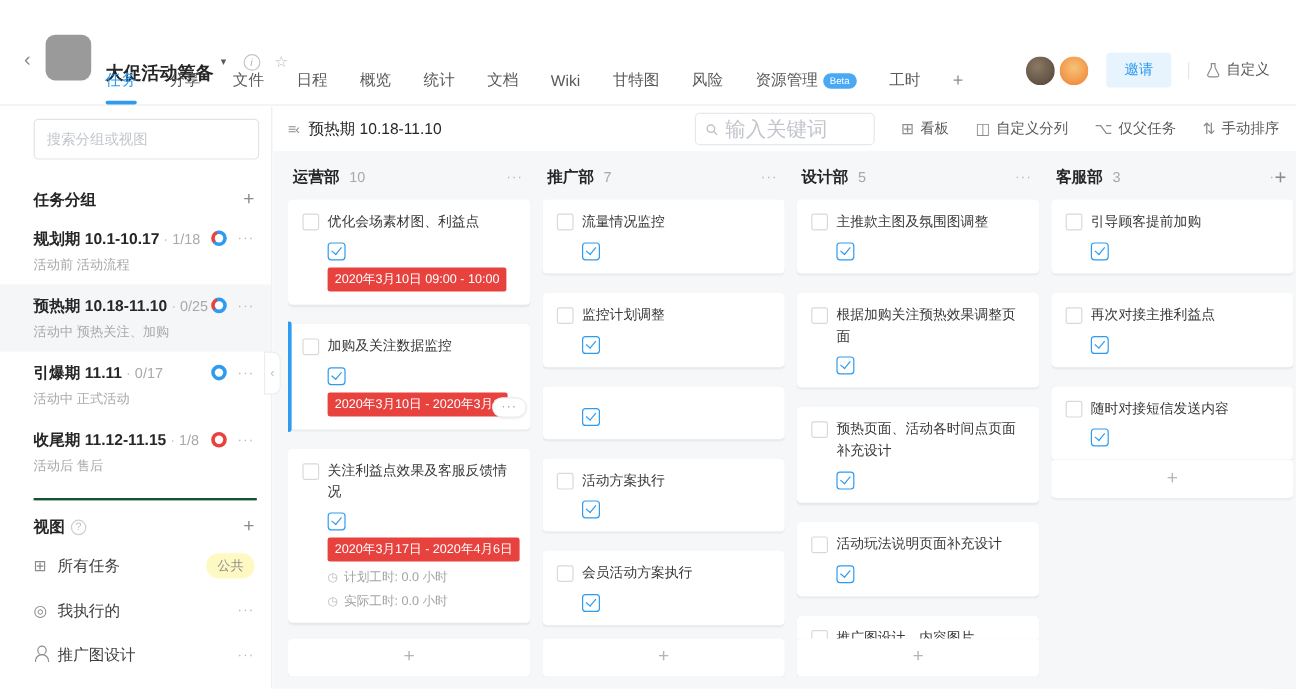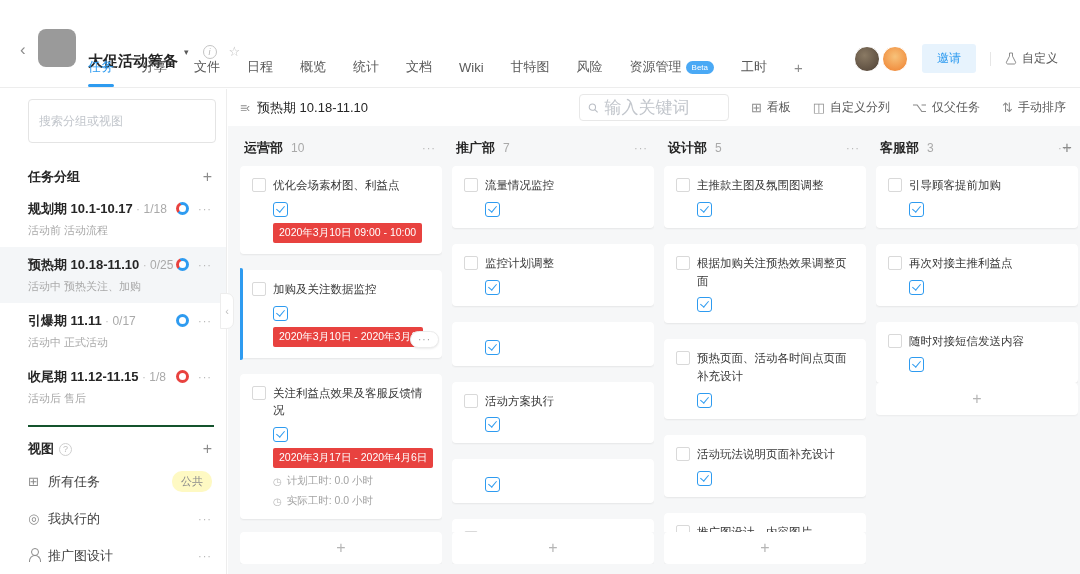--- a/index.html
+++ b/index.html
@@ -27,21 +27,21 @@
   .member-avatar { width:26px; height:26px; border-radius:50%; border:1px solid #fff; }
   .av1 { background:radial-gradient(circle at 40% 35%, #8a7a64, #4e4034); }
   .av2 { background:radial-gradient(circle at 50% 40%, #f7c27a, #ef7f2e); margin-left:2px; }
   .invite-btn { margin-left:14px; background:#e7f3fd; color:#2e9bf0; font-size:12px; padding:6px 15px; border-radius:3px; border:none; cursor:pointer; }
   .vdiv { width:1px; height:14px; background:#e6e6e6; margin:0 14px; }
   .customize { display:flex; align-items:center; gap:5px; font-size:12px; color:#595959; cursor:pointer; }
 
   
   .sidebar { position:absolute; left:0; top:89px; width:227px; bottom:0; background:#fff; border-right:1px solid #ededed; padding-top:10px; }
   .search-wrap { margin:0 10px 0 28px; }
-  .search-input { width:100%; height:44px; border:1px solid #e4e4e4; border-radius:4px; padding:0 10px; font-size:12px; color:#595959; outline:none; }
+  .search-input { width:100%; height:34px; border:1px solid #e4e4e4; border-radius:4px; padding:0 10px; font-size:12px; color:#595959; outline:none; }
   .search-input::placeholder { color:#c2c6cc; }
   .side-head { display:flex; align-items:center; justify-content:space-between; padding:0 14px 0 28px; margin-top:20px; height:28px; }
   .side-head-title { font-size:13px; font-weight:bold; color:#262626; display:flex; align-items:center; gap:5px; }
   .help-ic { width:13px; height:13px; border:1px solid #cfcfcf; border-radius:50%; color:#bdbdbd; font-size:9px; display:flex; align-items:center; justify-content:center; font-weight:normal; }
   .plus-btn { color:#8c8c8c; font-size:16px; font-weight:normal; cursor:pointer; background:none; border:none; }
   .group-item { display:flex; align-items:flex-start; padding:9px 14px 9px 28px; cursor:pointer; }
   .group-item.selected { background:#f4f6f8; }
   .g-main { flex:1; min-width:0; }
   .g-title { font-size:13px; color:#262626; white-space:nowrap; }
   .g-name { font-weight:bold; }
@@ -351,20 +351,24 @@
           <div class="card">
     <div class="card-row">
       <span class="checkbox"></span>
       <span class="card-title">活动方案执行</span>
     </div>
     <div class="card-meta">
               <span class="sprint-icon"></span>
             </div>
   </div>
           <div class="card">
+    <div class="card-row">
+      <span class="checkbox"></span>
+      <span class="card-title">会员活动方案执行</span>
+    </div>
     <div class="card-meta">
               <span class="sprint-icon"></span>
             </div>
   </div>
           <div class="card">
     <div class="card-row">
       <span class="checkbox"></span>
       <span class="card-title">老客户营销计划执行</span>
     </div>
 

